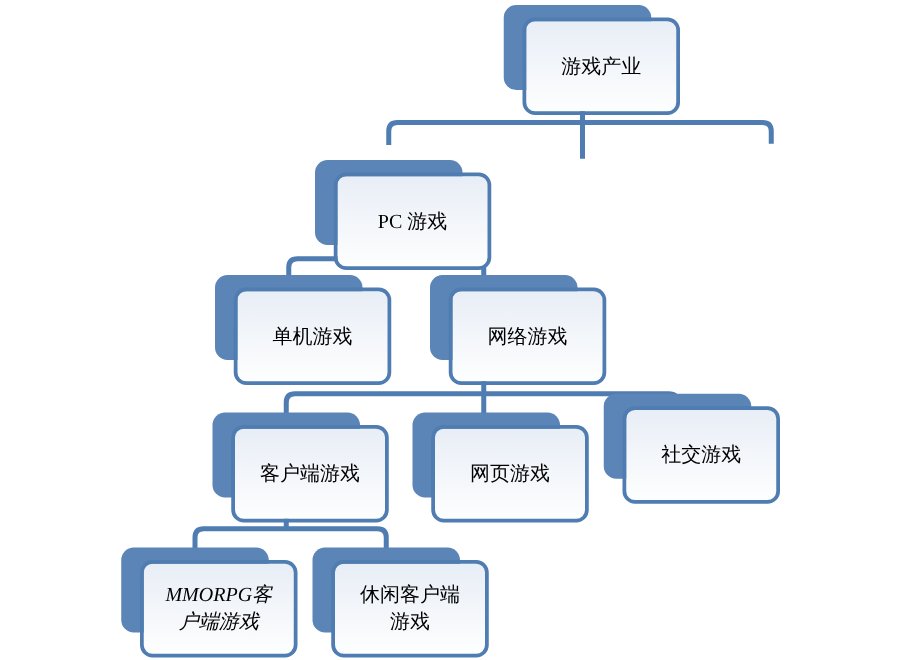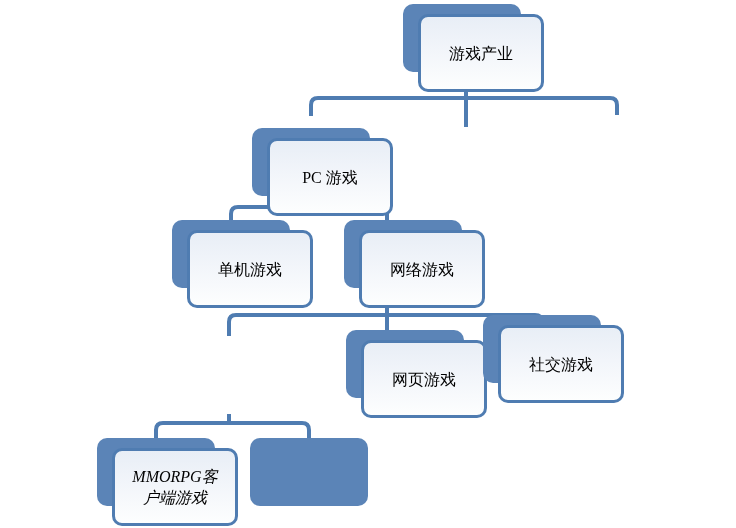--- a/index.html
+++ b/index.html
@@ -33,21 +33,21 @@
     text-align:center;white-space:pre-line;
   }
   
   .n-root      {left:403px;top:4px;}
   .n-pc        {left:252px;top:128px;}
   .n-mobile    {left:407px;top:121px;}
   .n-dedicated {left:558px;top:111px;}
   .n-standalone{left:172px;top:220px;}
   .n-online    {left:344px;top:220px;}
   .n-client    {left:170px;top:330px;}
-  .n-web       {left:330px;top:330px;margin-left:16px;}
+  .n-web       {left:330px;top:330px;}
   .n-social    {left:483px;top:315px;}
   .n-mmorpg    {left:97px; top:438px;font-style:italic;}
   .n-casual    {left:250px;top:438px;}
 </style>
 </head>
 <body>
 
 <div class="canvas">
 
   <svg class="edges" width="736" height="528" viewBox="0 0 736 528">
@@ -88,20 +88,26 @@
     </div>
   </div>
 
   <div class="node n-online">
     <div class="node-back"></div>
     <div class="node-front">
       <span class="node-label">网络游戏</span>
     </div>
   </div>
 
+  <div class="node n-client">
+    <div class="node-back"></div>
+    <div class="node-front">
+      <span class="node-label">客户端游戏</span>
+    </div>
+  </div>
 
   <div class="node n-web">
     <div class="node-back"></div>
     <div class="node-front">
       <span class="node-label">网页游戏</span>
     </div>
   </div>
 
   <div class="node n-social">
     <div class="node-back"></div>
@@ -113,15 +119,19 @@
   <div class="node n-mmorpg">
     <div class="node-back"></div>
     <div class="node-front">
       <span class="node-label">MMORPG客
 户端游戏</span>
     </div>
   </div>
 
   <div class="node n-casual">
     <div class="node-back"></div>
+    <div class="node-front">
+      <span class="node-label">休闲客户端
+游戏</span>
+    </div>
   </div>
 
 </div>
 
 </body></html>

